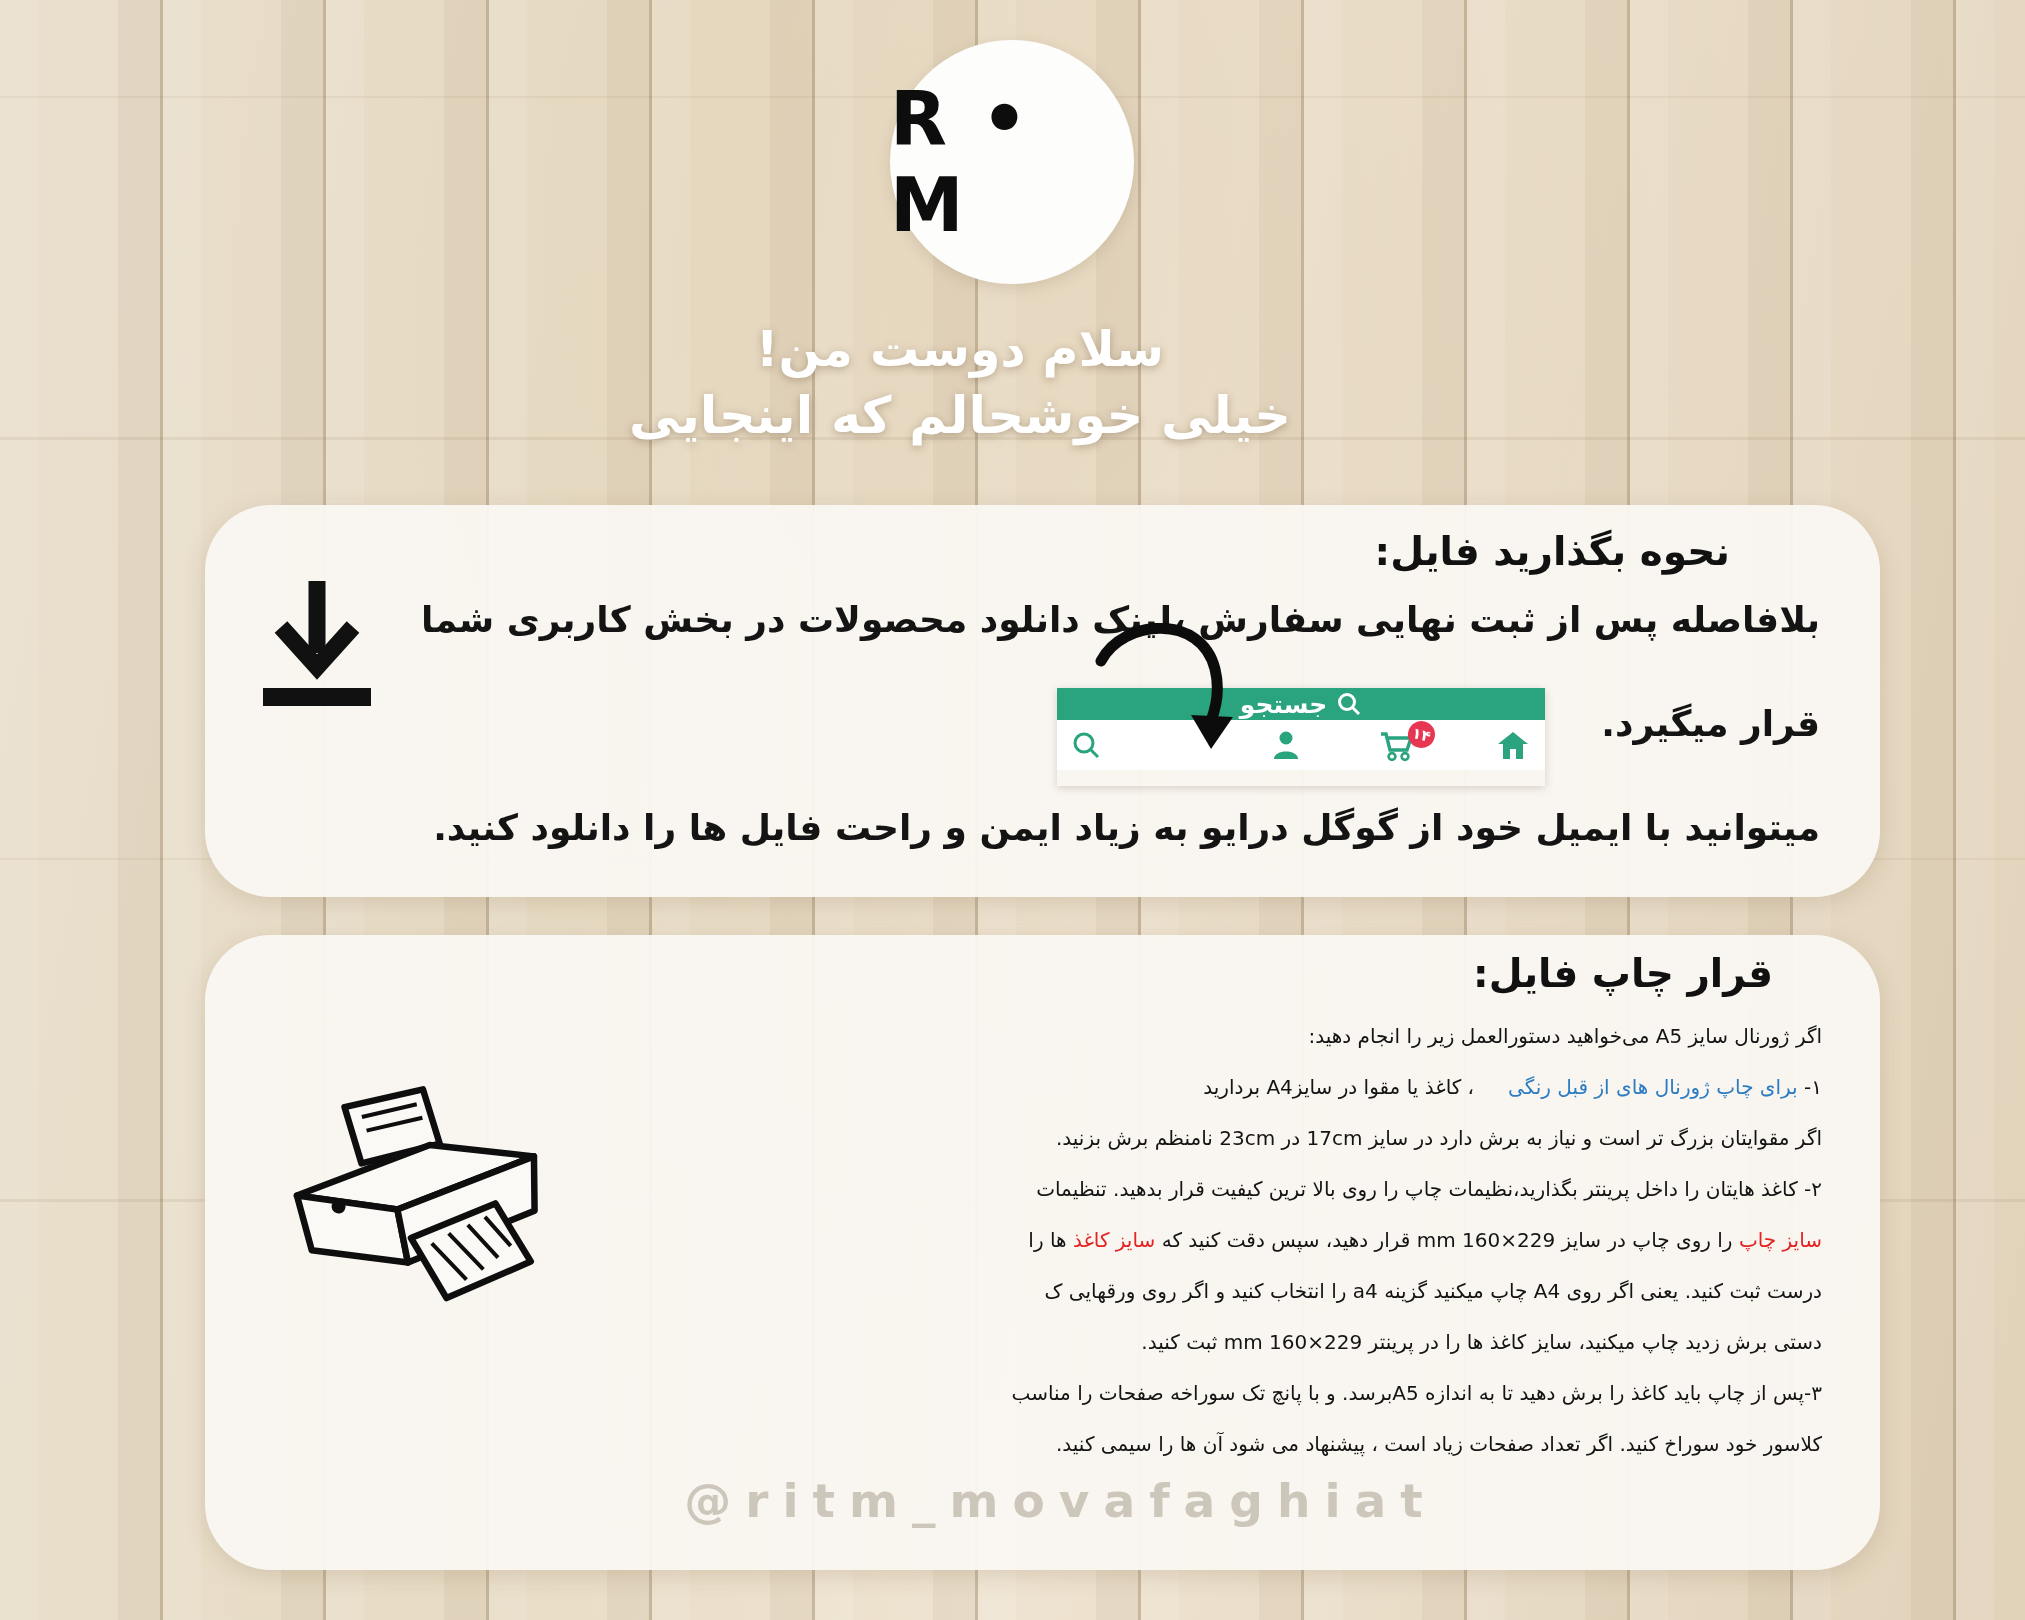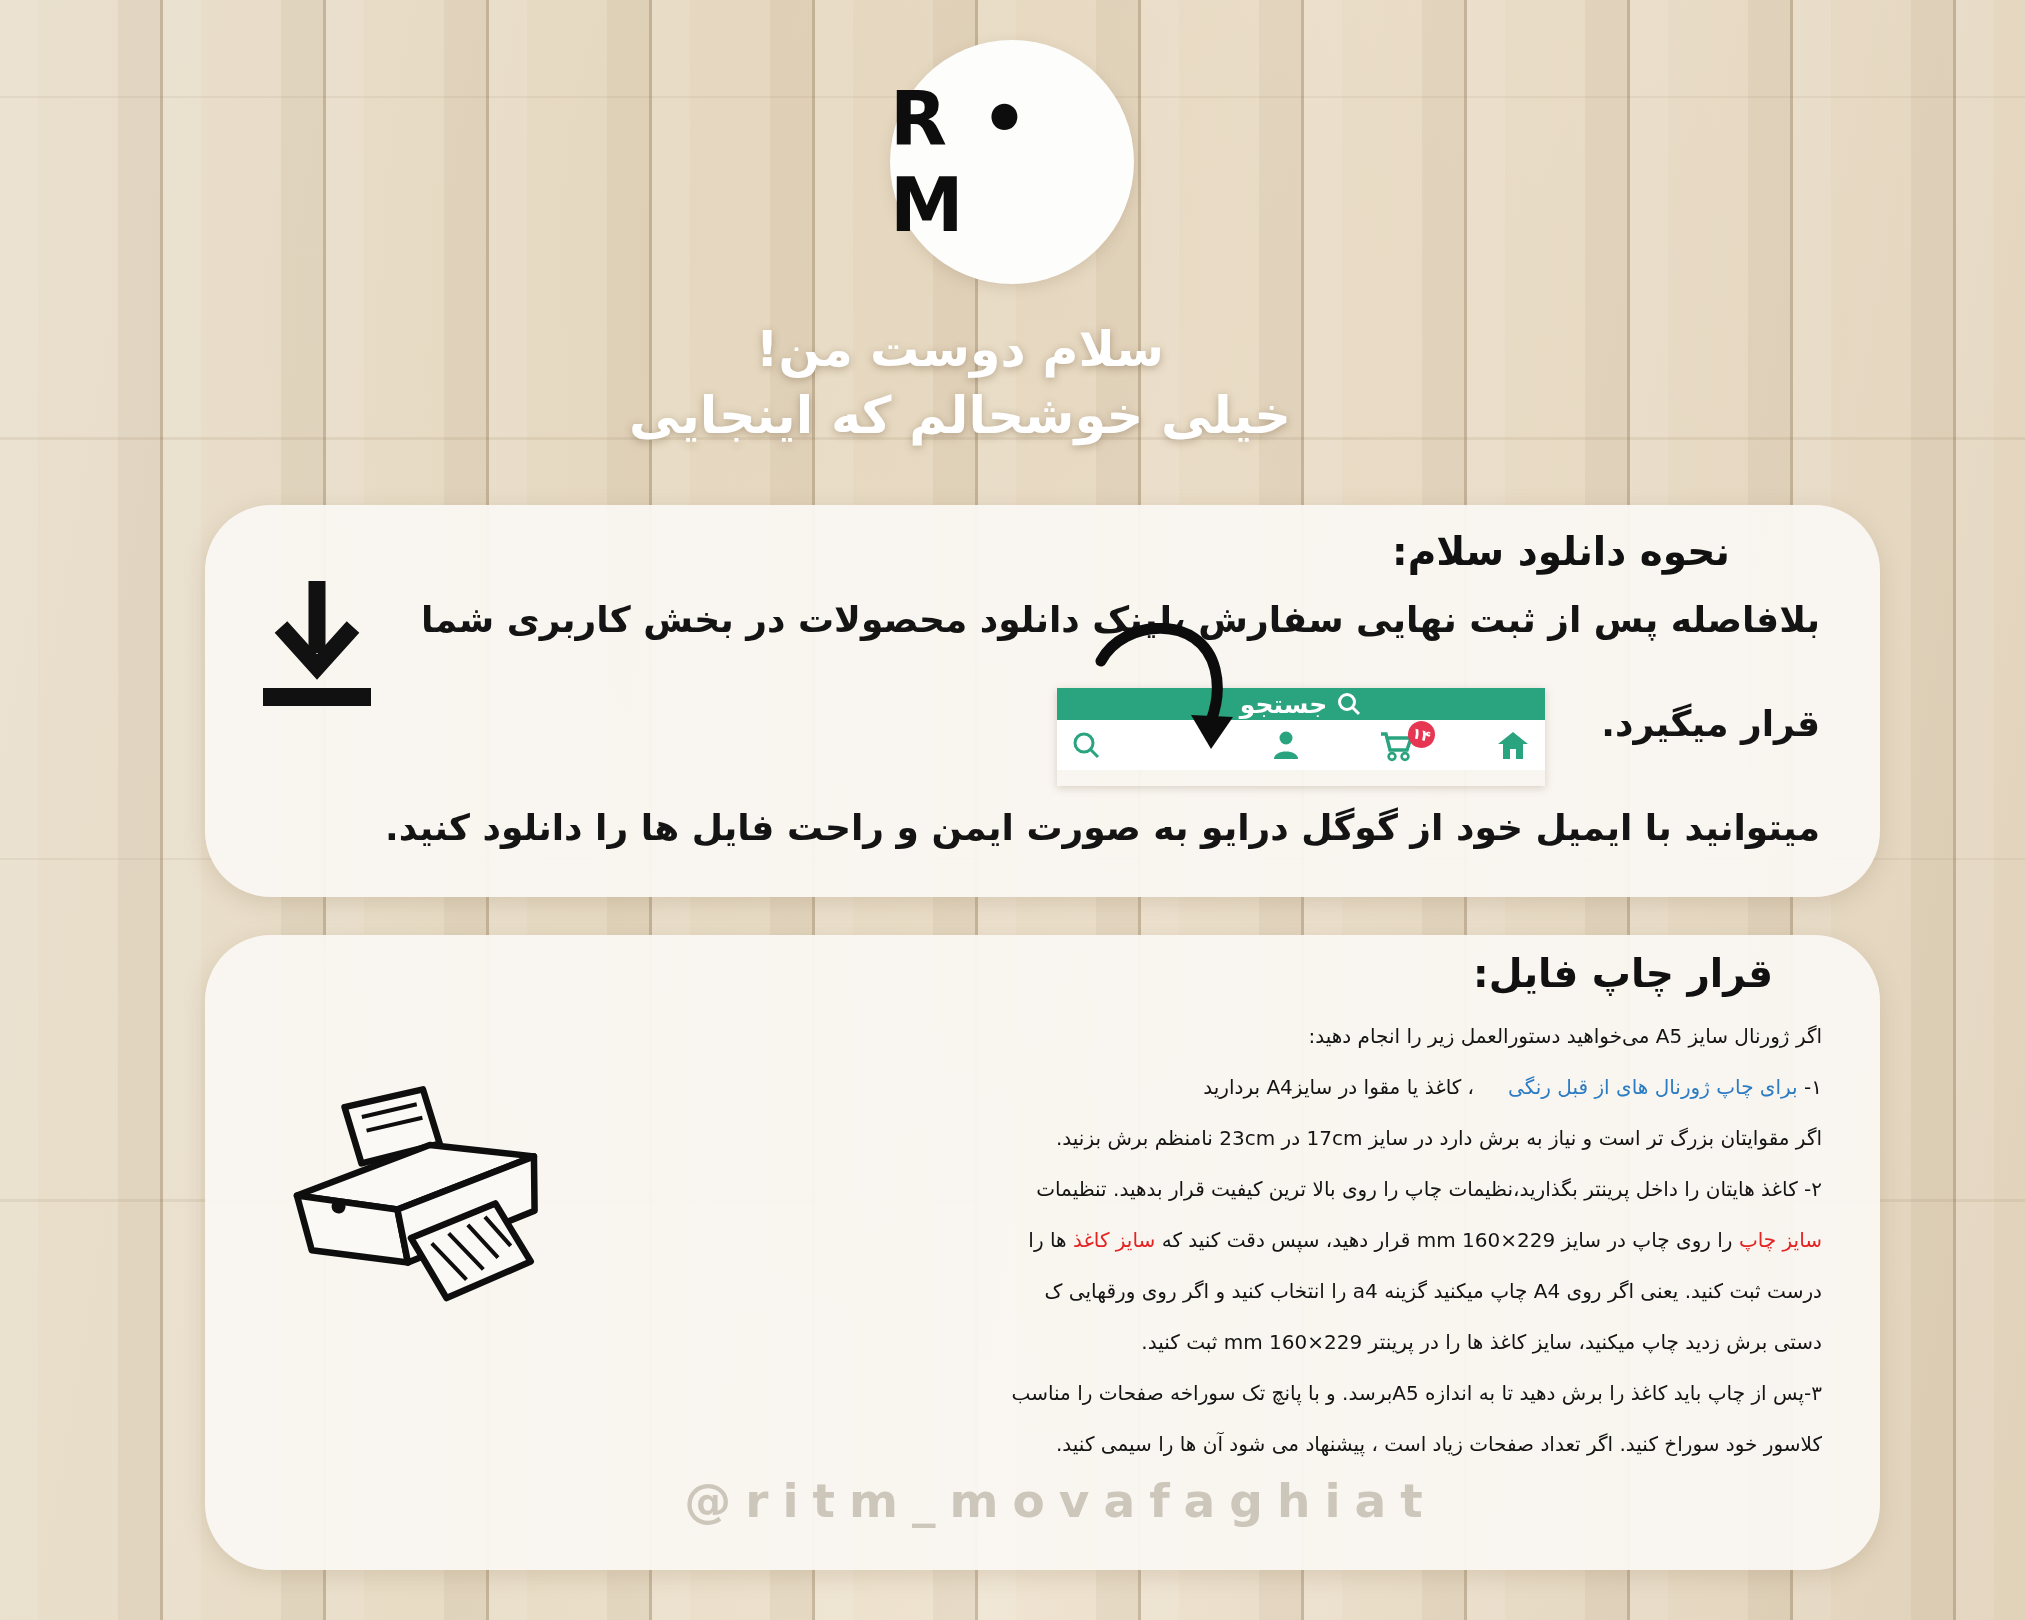--- a/index.html
+++ b/index.html
@@ -74,24 +74,24 @@
   <div class="logo-circle">
     <span class="logo-text">R • M</span>
   </div>
 
   <div class="hero">
     <div class="l1">سلام دوست من!</div>
     <div class="l2">خیلی خوشحالم که اینجایی</div>
   </div>
 
   <div class="card card1">
-    <h2>نحوه دانلود سلام:</h2>
+    <h2>نحوه بگذارید فایل:</h2>
     <div class="c1-line1">بلافاصله پس از ثبت نهایی سفارش ،لینک دانلود محصولات در بخش کاربری شما</div>
     <div class="c1-line2">قرار میگیرد.</div>
-    <div class="c1-line3">میتوانید با ایمیل خود از گوگل درایو به صورت ایمن و راحت فایل ها را دانلود کنید.</div>
+    <div class="c1-line3">میتوانید با ایمیل خود از گوگل درایو به زیاد ایمن و راحت فایل ها را دانلود کنید.</div>
 
     <svg class="dl-icon" width="120" height="142" viewBox="0 0 120 142">
       <line x1="60" y1="6" x2="60" y2="78" stroke="#111" stroke-width="17"></line>
       <polyline points="24,52 60,92 96,52" fill="none" stroke="#111" stroke-width="17"></polyline>
       <line x1="6" y1="122" x2="114" y2="122" stroke="#111" stroke-width="18"></line>
     </svg>
 
     <div class="mini">
       <div class="mini-top" style="background:#2aa37f;">
         <span>جستجو</span>

